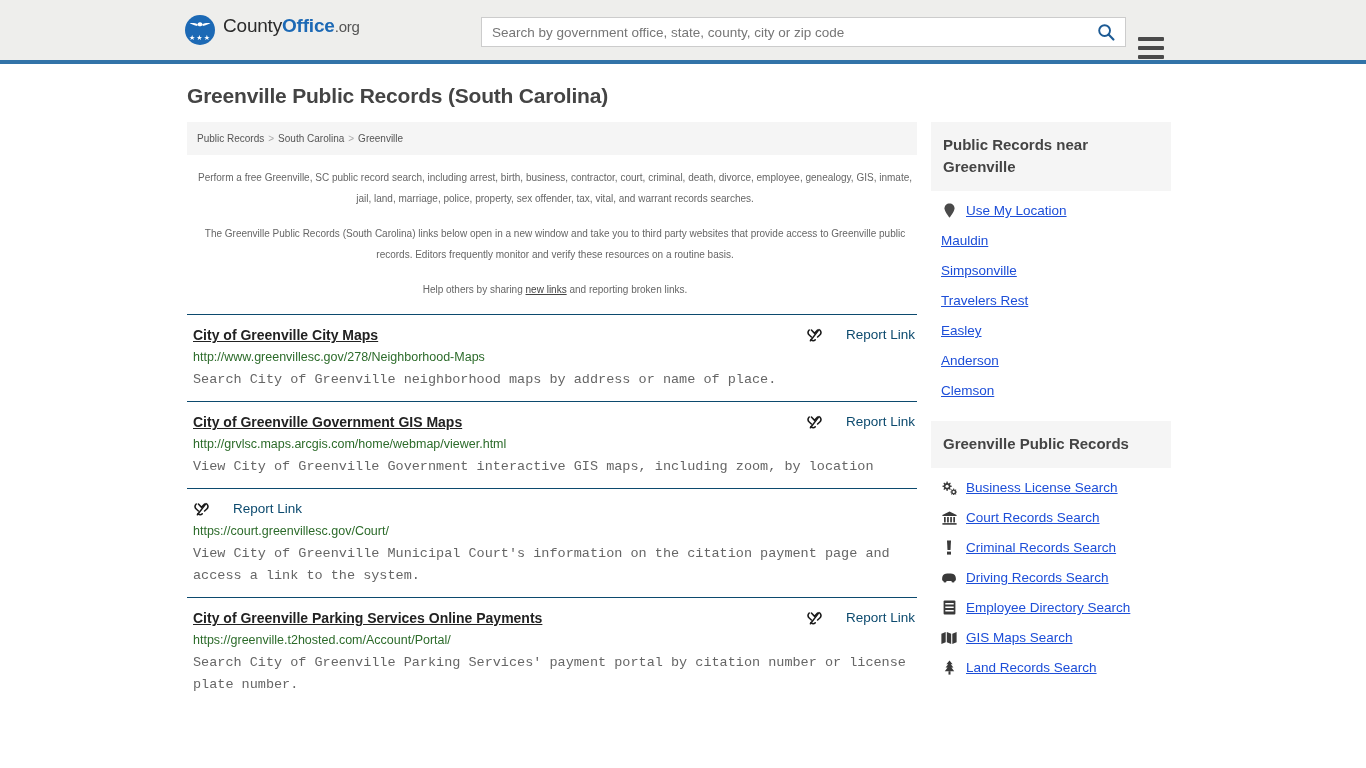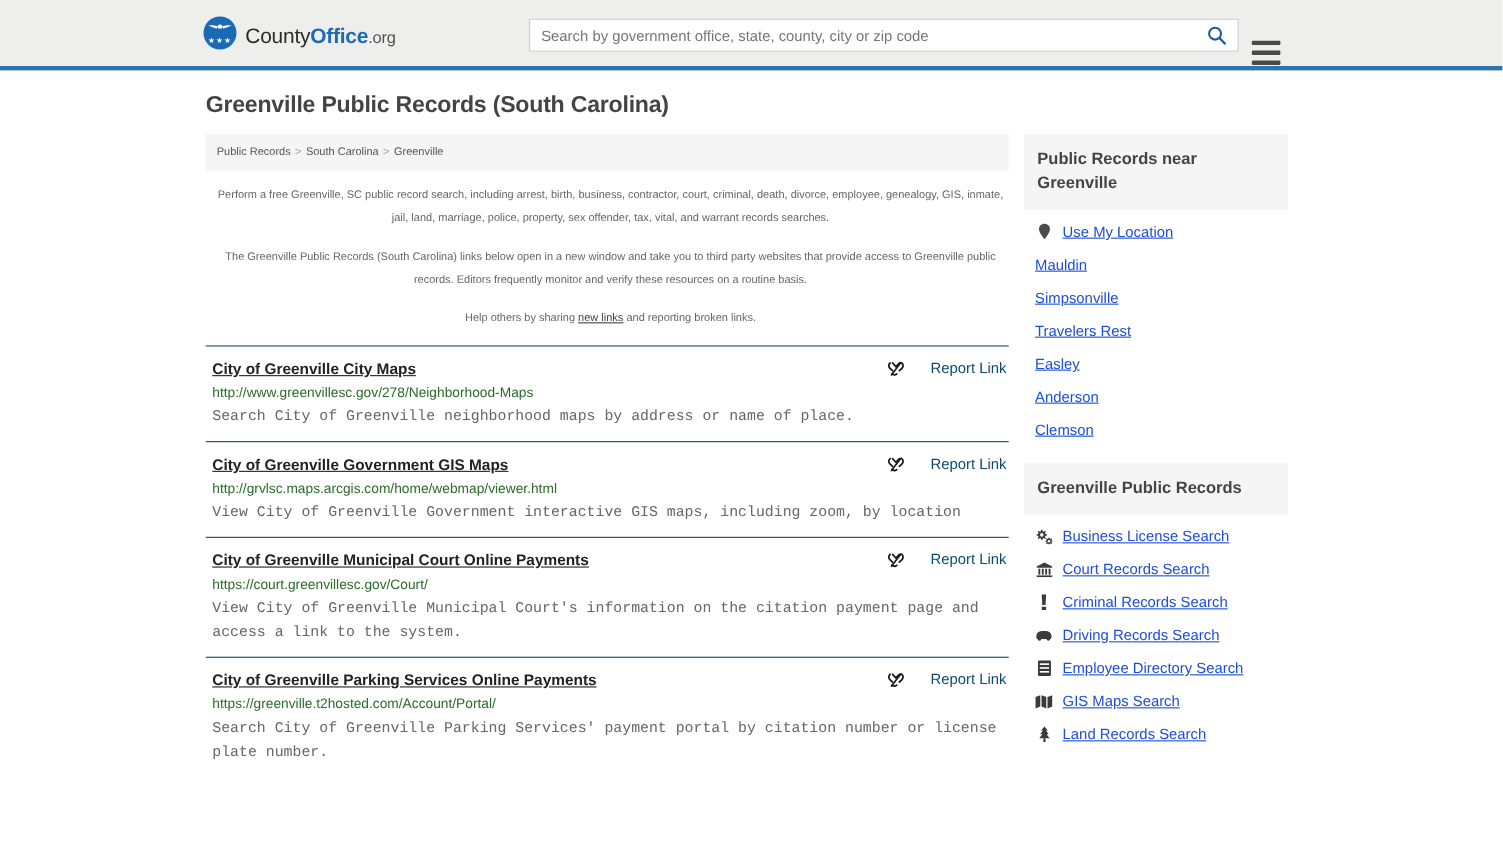--- a/index.html
+++ b/index.html
@@ -25,21 +25,21 @@
   .header-inner {
     width: 1000px;
     margin: 0 auto;
     display: flex;
     align-items: center;
     position: relative;
     height: 100%;
   }
   .brand {
     display: flex;
-    align-items: flex-end;
+    align-items: flex-start;
     text-decoration: none;
     gap: 8px;
     margin-left: 2px;
   }
   .brand-mark {
     width: 30px; height: 30px;
     border-radius: 50%;
     background: #1c69b5;
     position: relative;
     flex: none;
@@ -331,21 +331,20 @@
             </span>
             <span>Report Link</span>
           </a>
         </div>
         <div class="result-url">http://grvlsc.maps.arcgis.com/home/webmap/viewer.html</div>
         <div class="result-desc">View City of Greenville Government interactive GIS maps, including zoom, by location</div>
       </div>
 
       <div class="result">
         <div class="result-head">
-          <a class="result-title" href="#">City of Greenville Municipal Court Online Payments</a>
           <a class="report-link" href="#">
             <span>
               <svg width="17" height="17" viewBox="0 0 17 17" xmlns="http://www.w3.org/2000/svg">
                 <path d="M3.2 3.0 C1.6 4.4 1.6 6.6 3.2 8.0 L5.4 10.0" fill="none" stroke="#1a1a1a" stroke-width="1.6" stroke-linecap="round"></path>
                 <path d="M13.8 3.0 C15.4 4.4 15.4 6.6 13.8 8.0 L11.6 10.0" fill="none" stroke="#1a1a1a" stroke-width="1.6" stroke-linecap="round"></path>
                 <path d="M5.4 3.0 L8.5 6.3 L11.6 3.0" fill="none" stroke="#1a1a1a" stroke-width="1.6" stroke-linecap="round"></path>
                 <path d="M4.4 13.8 L13.0 2.6" fill="none" stroke="#1a1a1a" stroke-width="1.5" stroke-linecap="round"></path>
                 <path d="M5.0 12.6 C6.4 14.0 8.0 14.0 9.2 12.9" fill="none" stroke="#1a1a1a" stroke-width="1.6" stroke-linecap="round"></path>
               </svg>
             </span>

